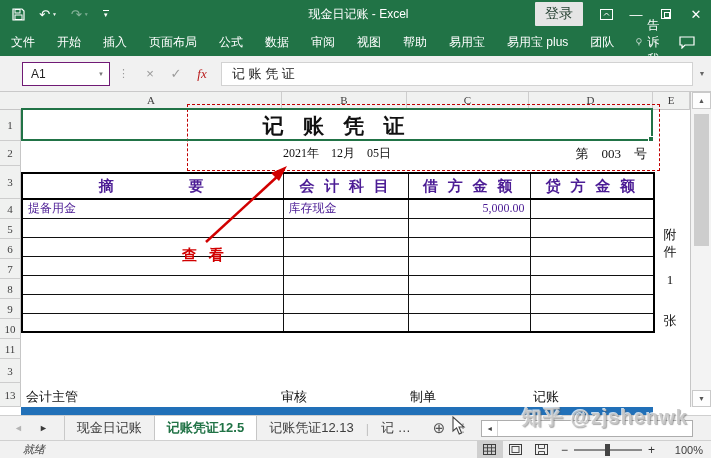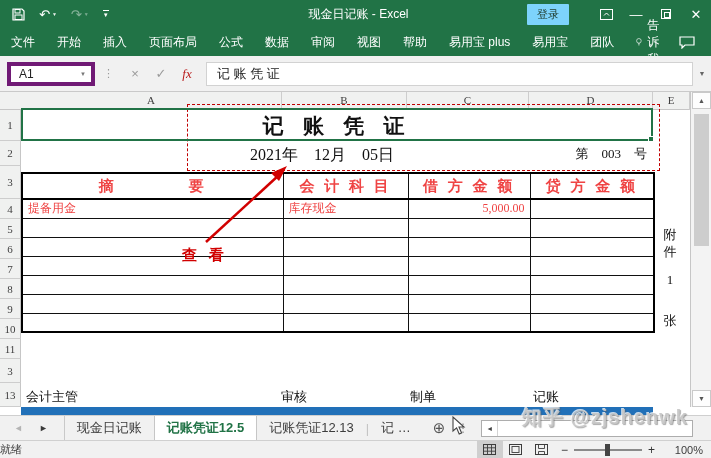--- a/index.html
+++ b/index.html
@@ -11,39 +11,39 @@
   
   .titlebar { position:absolute; left:0; top:0; width:711px; height:28px;
               background:#217346; display:flex; align-items:center; color:#fff; }
   .qat { display:flex; align-items:center; gap:14px; margin-left:12px; }
   .qat-btn { display:flex; align-items:center; color:#fff; font-size:13px; cursor:default; }
   .qat-btn.dim { opacity:.45; }
   .mini-caret { font-size:5px; margin-left:2px; opacity:.9; }
   .custom-caret { font-size:6px; border-top:1px solid #fff; padding-top:1px; }
   .tb-title { position:absolute; left:6px; right:0; text-align:center; font-size:12px; color:#fff; pointer-events:none; }
   .tb-right { margin-left:auto; display:flex; align-items:center; gap:0; }
-  .login-btn { background:#7dd3fc; color:#1f3b2c; border:none; font-size:11px;
-               padding:3px 10px; border-radius:1px; margin-right:22px; font-family:inherit; }
+  .login-btn { background:#e5e5e5; color:#1f3b2c; border:none; font-size:14px;
+               padding:3px 10px; border-radius:1px; margin-right:8px; font-family:inherit; }
   .winbtn { width:30px; height:28px; display:flex; align-items:center; justify-content:center;
             color:#fff; font-size:13px; }
   .restore-box { width:10px; height:10px; border:1px solid #fff; position:relative; }
   .restore-box:before { content:""; position:absolute; left:2px; top:2px; width:4px; height:4px; border:1px solid #fff; }
 
   
   .ribbon { position:absolute; left:0; top:28px; width:711px; height:28px; background:#217346;
             display:flex; align-items:center; color:#fff; font-size:12px; }
   .rtab { padding:0 11px; height:28px; line-height:28px; white-space:nowrap; }
   .tellme { display:flex; align-items:center; gap:5px; padding:0 11px; }
   .ricon-right { margin-left:auto; margin-right:16px; display:flex; align-items:center; }
 
   
   .formulabar { position:absolute; left:0; top:56px; width:711px; height:36px; background:#f1f1f1;
                 border-bottom:1px solid #c9c9c9; display:flex; align-items:center; }
-  .namebox { position:relative; margin-left:7px; width:88px; height:24px; background:#fff;
-             border:4px solid #701a75; font-size:12px; color:#222; display:flex; align-items:center;
+  .namebox { position:relative; margin-left:22px; width:88px; height:24px; background:#fff;
+             border:1px solid #701a75; font-size:12px; color:#222; display:flex; align-items:center;
              padding-left:8px; }
   .nb-caret { position:absolute; right:5px; font-size:6px; color:#777; }
   .fb-dots { color:#9a9a9a; font-size:11px; margin:0 8px; }
   .fb-btn { color:#9a9a9a; font-size:13px; width:26px; text-align:center; }
   .fb-fx { font-style:italic; color:#b91c1c; font-family:"Liberation Serif",serif; }
   .formula-field { flex:1; height:24px; background:#fff; border:1px solid #d2d2d2; margin-left:6px;
                    font-size:13px; color:#222; display:flex; align-items:center; padding-left:10px;
                    white-space:pre; }
   .fb-expand { width:18px; text-align:center; font-size:7px; color:#666; }
 
@@ -65,26 +65,26 @@
 
   
   .vtitle { position:absolute; left:21px; top:20px; width:632px; text-align:center;
             font-size:21px; font-weight:bold; letter-spacing:7px; white-space:pre; color:#111; }
   .selbox { position:absolute; left:21px; top:16px; width:632px; height:33px;
             border:2px solid #217346; }
   .selhandle { position:absolute; right:-3px; bottom:-3px; width:6px; height:6px; background:#217346;
                border:1px solid #fff; }
   .marquee { position:absolute; left:187px; top:12px; width:473px; height:67px;
              border:1.5px dashed #c00000; }
-  .vdate { position:absolute; left:6px; top:53px; width:632px; text-align:center;
-           font-size:16px; color:#111; white-space:pre; }
+  .vdate { position:absolute; left:21px; top:53px; width:632px; text-align:center;
+           font-size:12px; color:#111; white-space:pre; }
   .vnum  { position:absolute; right:64px; top:53px; font-size:13px; color:#111; white-space:pre; }
 
   table.voucher { position:absolute; left:21px; top:80px; width:632px; border-collapse:collapse;
-                  table-layout:fixed; font-size:12px; color:#ef4444; }
+                  table-layout:fixed; font-size:12px; color:#4c1d95; }
   table.voucher td,table.voucher th { border:1px solid #111; overflow:hidden; white-space:pre; }
   table.voucher { border:2px solid #000; }
   tr.vh th { height:26px; font-size:15px; font-weight:bold; letter-spacing:3px; text-align:center;
              border-bottom:2px solid #000; }
   tr.vr td { height:19px; padding:0 5px; }
   td.ar { text-align:right; }
   tr.vt td { height:23px; border-top:2px solid #000; font-weight:bold; font-size:13px; }
   td.vtlabel { text-align:center; letter-spacing:2px; }
   .curcell { display:flex; justify-content:space-between; padding:0 7px; }
   .signs { position:absolute; top:296px; font-size:13px; color:#111; }
@@ -121,21 +121,21 @@
   .hscroll { margin-left:12px; width:212px; height:17px; background:#fff; border:1px solid #adadad;
              display:flex; align-items:center; }
   .hs-left { width:16px; height:100%; border-right:1px solid #d4d4d4; font-size:7px; color:#444;
              display:flex; align-items:center; justify-content:center; }
   .cursor { position:absolute; left:452px; top:416px; }
 
   
   .statusbar { position:absolute; left:0; top:440px; width:711px; height:18px; background:#f1f1f1;
                border-top:1px solid #d0d0d0; display:flex; align-items:center; font-size:11px;
                color:#3c3c3c; }
-  .sb-mode { margin-left:0; }
+  .sb-mode { margin-left:23px;font-style:italic; }
   .sb-access { margin-left:26px; display:flex; align-items:center; gap:4px; }
   .sb-right { margin-left:auto; display:flex; align-items:center; margin-right:8px; }
   .vicon { width:26px; height:17px; display:flex; align-items:center; justify-content:center; }
   .vicon.sel { background:#cfcfcf; }
   .zoom-out,.zoom-in { font-size:12px; color:#333; margin:0 6px; }
   .zoom-track { position:relative; width:68px; height:2px; background:#8a8a8a; }
   .zoom-thumb { position:absolute; left:31px; top:-5px; width:5px; height:12px; background:#444; }
   .zoom-val { margin-left:8px; width:34px; text-align:right; }
 
   .watermark { position:absolute; left:522px; top:404px; font-size:20px; font-weight:bold;
@@ -186,22 +186,22 @@
 <nav class="ribbon">
   <span class="rtab">文件</span>
   <span class="rtab">开始</span>
   <span class="rtab">插入</span>
   <span class="rtab">页面布局</span>
   <span class="rtab">公式</span>
   <span class="rtab">数据</span>
   <span class="rtab">审阅</span>
   <span class="rtab">视图</span>
   <span class="rtab">帮助</span>
+  <span class="rtab">易用宝</span>
   <span class="rtab">易用宝 plus</span>
-  <span class="rtab">易用宝</span>
   <span class="rtab">团队</span>
   <span class="tellme">
     <svg width="10" height="14" viewBox="0 0 10 14">
         <circle cx="5" cy="5" r="4" fill="none" stroke="#fff" stroke-width="1.1"></circle>
         <path d="M3.5 10h3M3.8 12h2.4" stroke="#fff" stroke-width="1.1"></path>
       </svg>
     <span>告诉我</span>
   </span>
   <span class="ricon-right">
     <svg width="16" height="13" viewBox="0 0 16 13">

